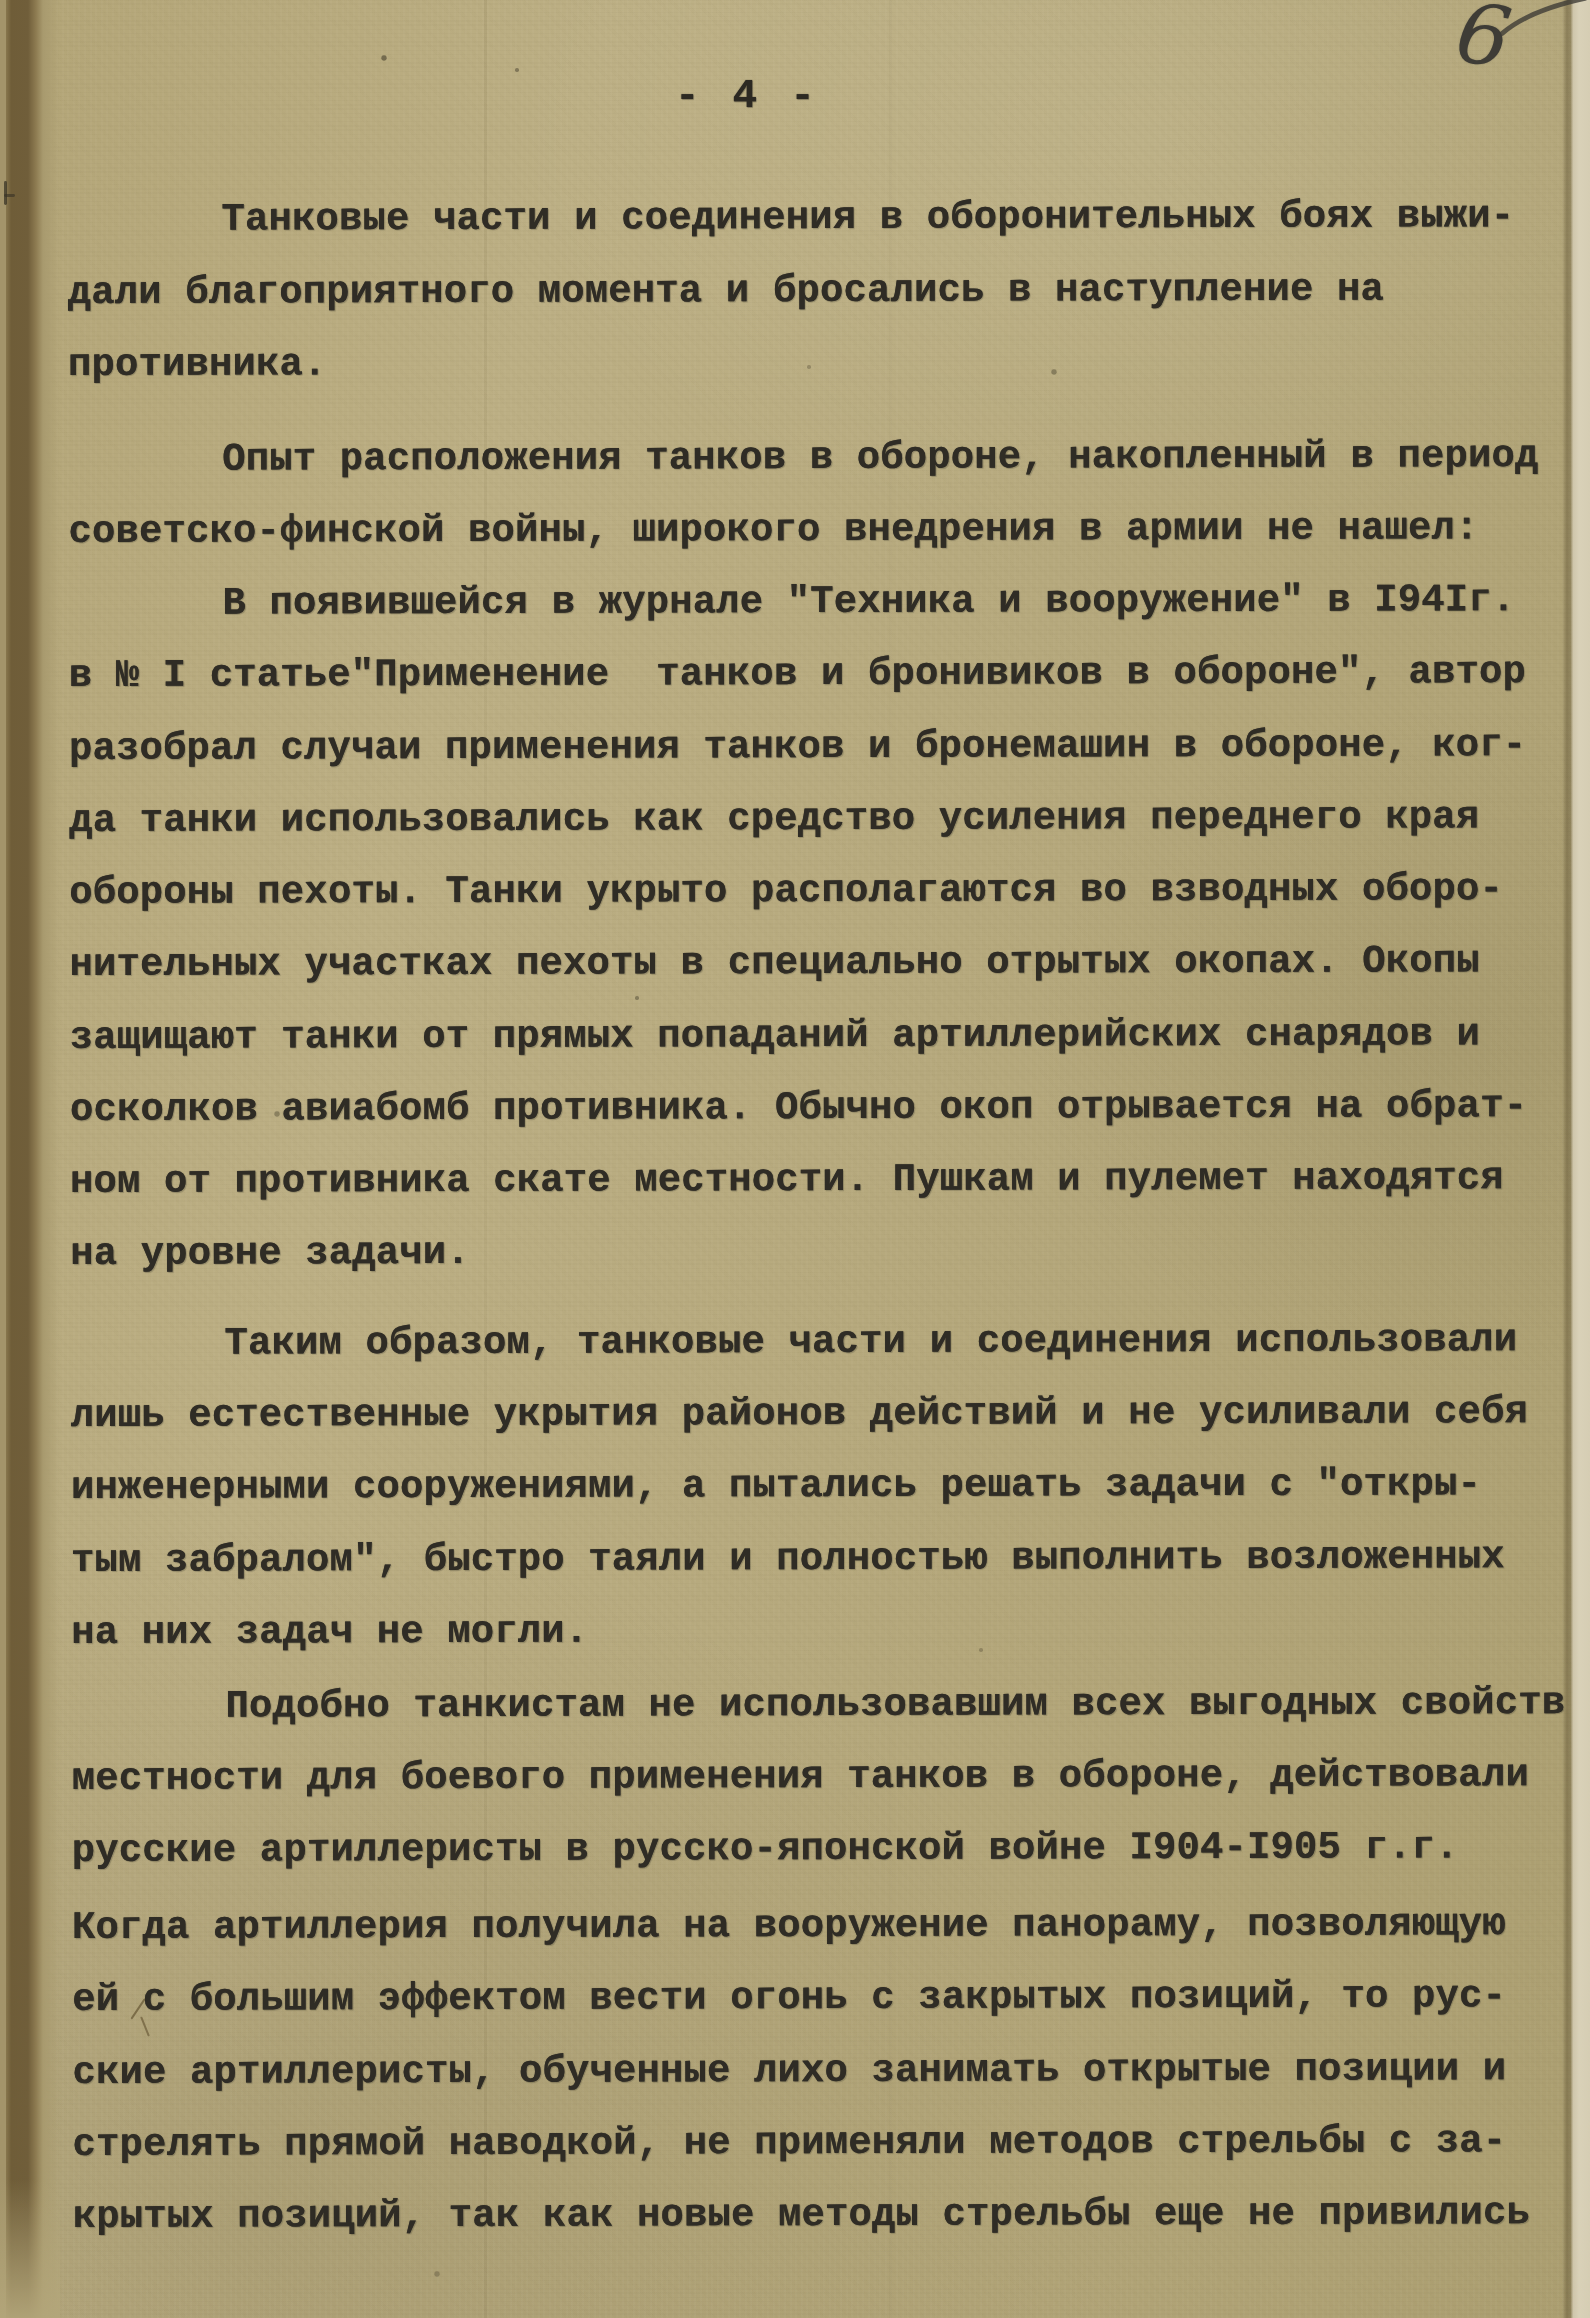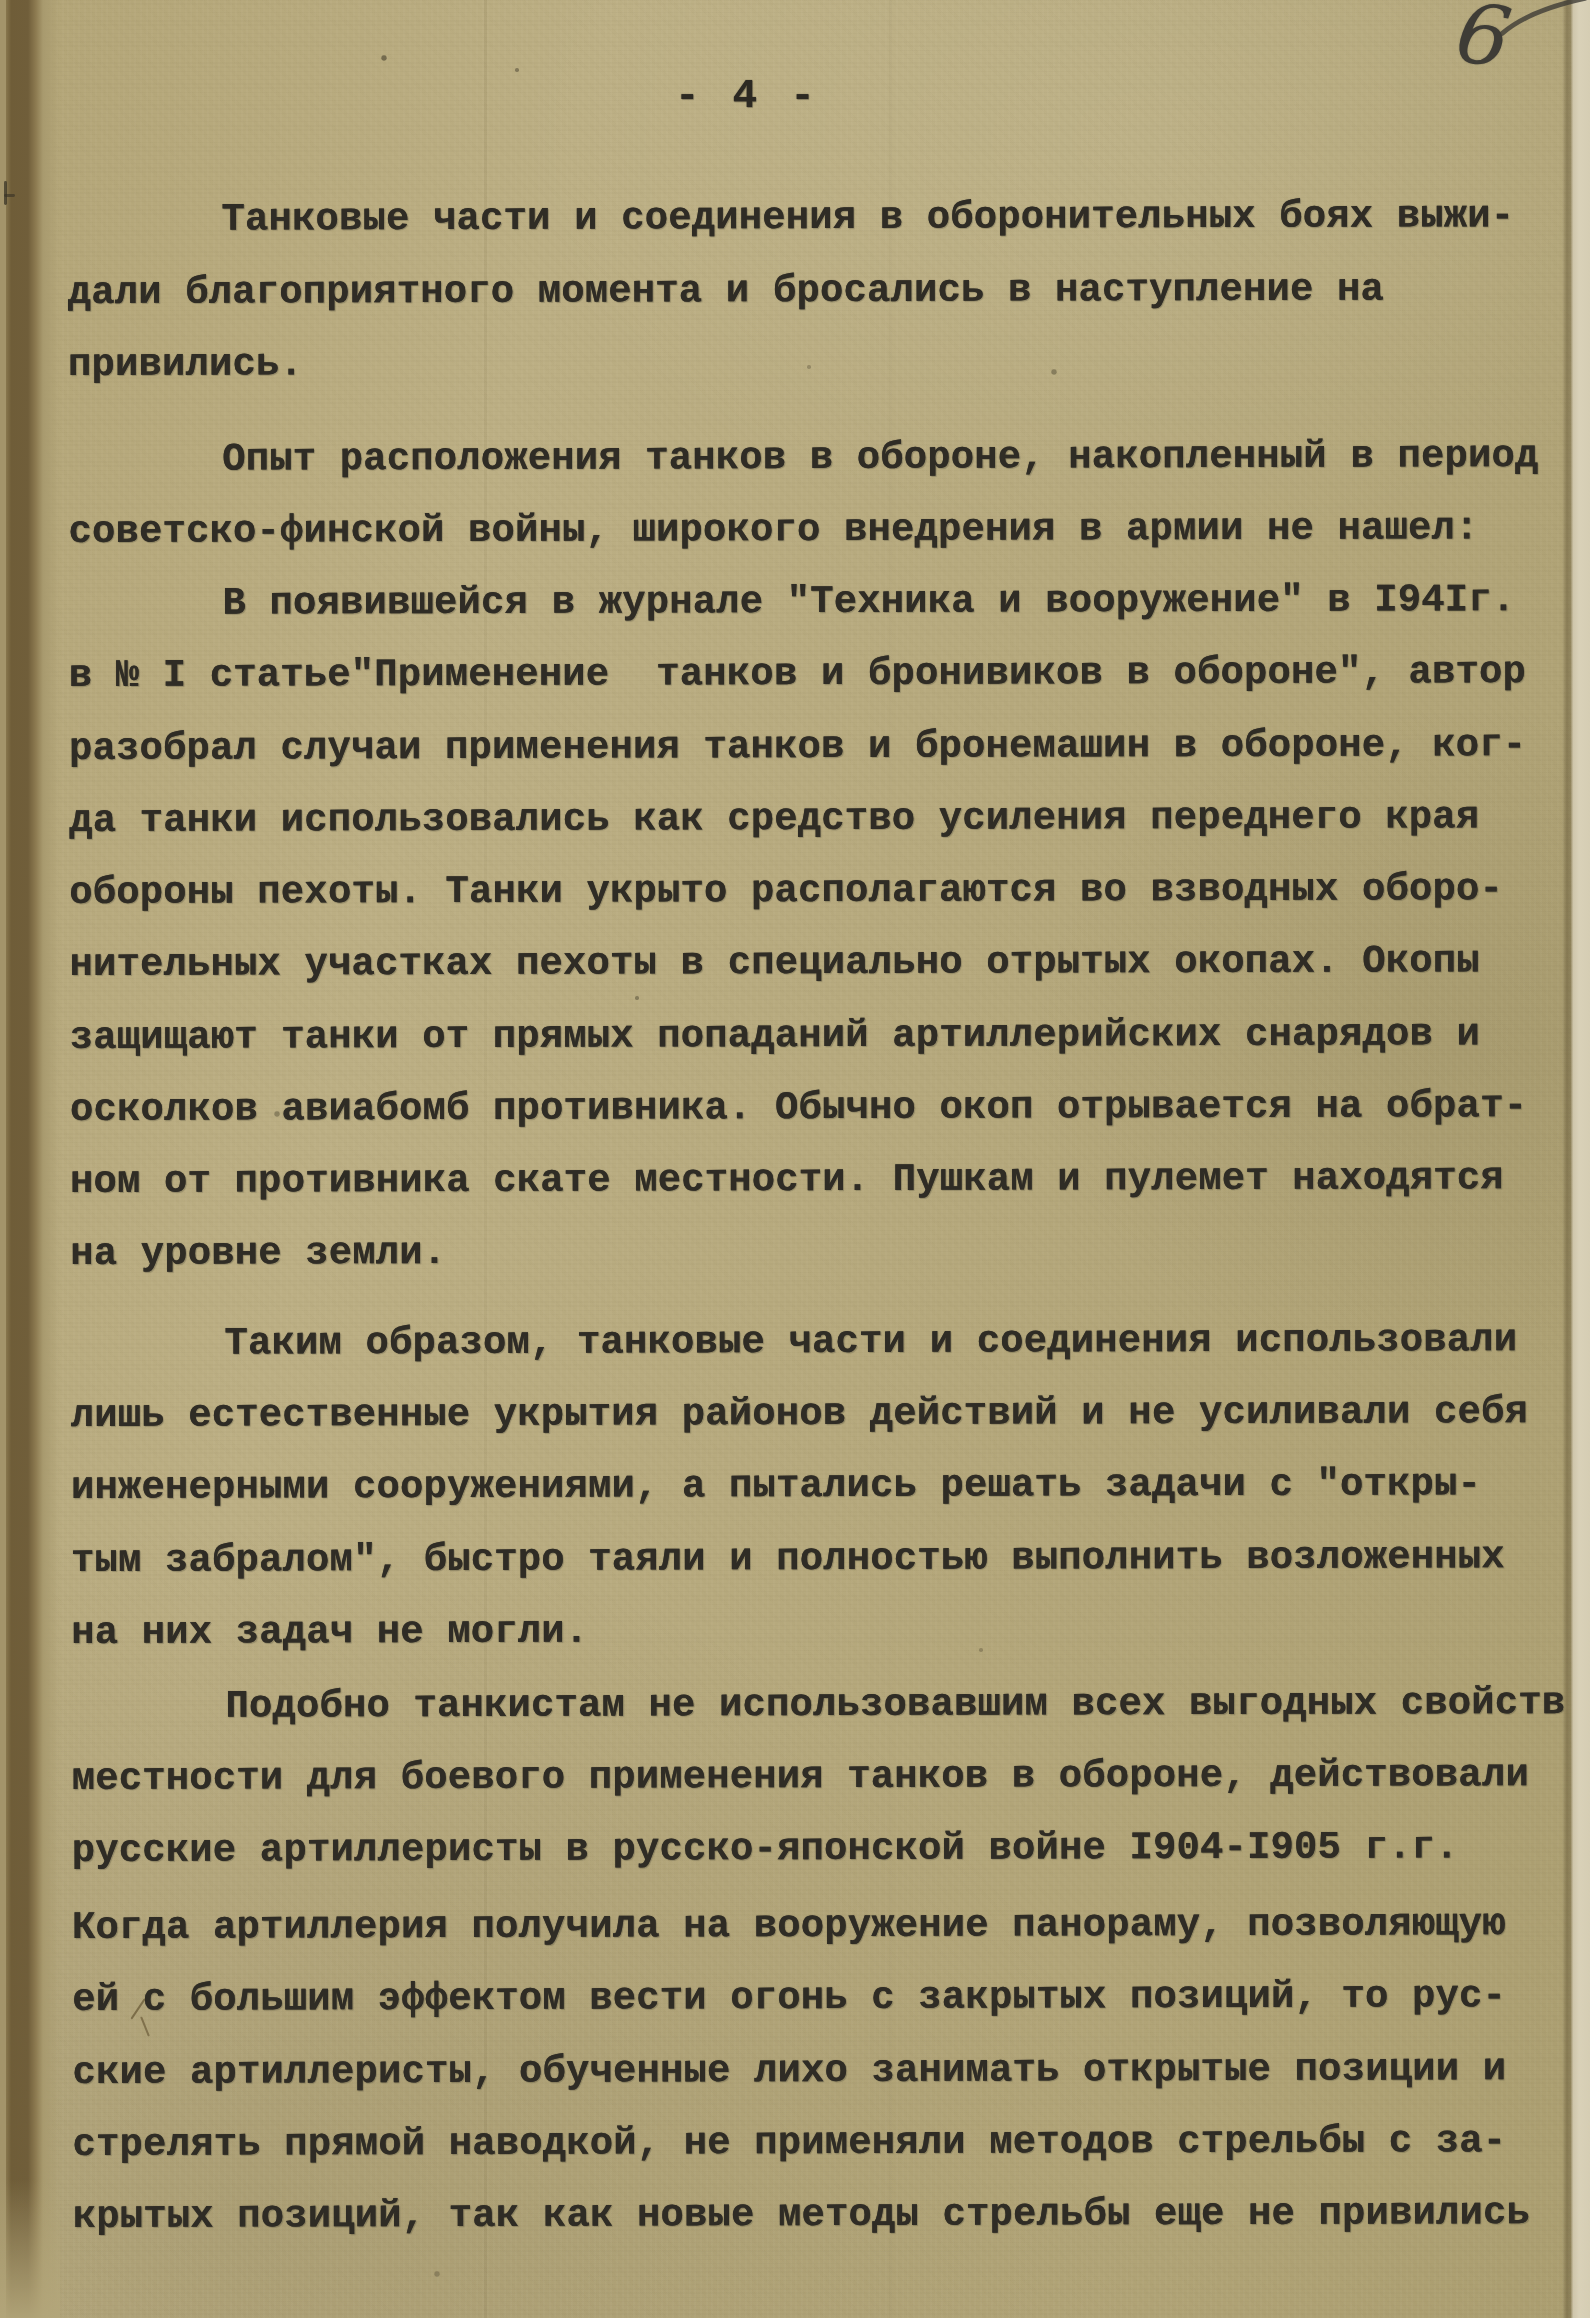--- a/index.html
+++ b/index.html
@@ -99,33 +99,33 @@
   <div class="page-num">- 4 -</div>
 
   <div class="hand-six">6</div>
   <svg class="hand-tail" width="91" height="42" viewBox="0 0 130 60">
     <path d="M 6 52 C 36 26, 78 12, 124 2" fill="none" stroke="#3e3c36" stroke-width="7" stroke-linecap="round" opacity="0.8"></path>
   </svg>
 
   <div class="typed-layer">
       <div class="typed" style="left: 224px; top: 198px;">Танковые части и соединения в оборонительных боях выжи-</div>
       <div class="typed" style="left: 70px; top: 271px;">дали благоприятного момента и бросались в наступление на</div>
-      <div class="typed" style="left: 70px; top: 343px;">привились.</div>
+      <div class="typed" style="left: 70px; top: 343px;">противника.</div>
       <div class="typed" style="left: 224px; top: 438px;">Опыт расположения танков в обороне, накопленный в период</div>
       <div class="typed" style="left: 70px; top: 510px;">советско-финской войны, широкого внедрения в армии не нашел:</div>
       <div class="typed" style="left: 224px; top: 582px;">В появившейся в журнале "Техника и вооружение" в I94Iг.</div>
       <div class="typed" style="left: 70px; top: 654px;">в № I статье"Применение  танков и бронивиков в обороне", автор</div>
       <div class="typed" style="left: 70px; top: 727px;">разобрал случаи применения танков и бронемашин в обороне, ког-</div>
       <div class="typed" style="left: 70px; top: 799px;">да танки использовались как средство усиления переднего края</div>
       <div class="typed" style="left: 70px; top: 871px;">обороны пехоты. Танки укрыто располагаются во взводных оборо-</div>
       <div class="typed" style="left: 70px; top: 943px;">нительных участках пехоты в специально отрытых окопах. Окопы</div>
       <div class="typed" style="left: 70px; top: 1016px;">защищают танки от прямых попаданий артиллерийских снарядов и</div>
       <div class="typed" style="left: 70px; top: 1088px;">осколков авиабомб противника. Обычно окоп отрывается на обрат-</div>
       <div class="typed" style="left: 70px; top: 1160px;">ном от противника скате местности. Пушкам и пулемет находятся</div>
-      <div class="typed" style="left: 70px; top: 1232px;">на уровне земли.</div>
+      <div class="typed" style="left: 70px; top: 1232px;">на уровне задачи.</div>
       <div class="typed" style="left: 224px; top: 1322px;">Таким образом, танковые части и соединения использовали</div>
       <div class="typed" style="left: 70px; top: 1394px;">лишь естественные укрытия районов действий и не усиливали себя</div>
       <div class="typed" style="left: 70px; top: 1466px;">инженерными сооружениями, а пытались решать задачи с "откры-</div>
       <div class="typed" style="left: 70px; top: 1539px;">тым забралом", быстро таяли и полностью выполнить возложенных</div>
       <div class="typed" style="left: 70px; top: 1611px;">на них задач не могли.</div>
       <div class="typed" style="left: 224px; top: 1685px;">Подобно танкистам не использовавшим всех выгодных свойств</div>
       <div class="typed" style="left: 70px; top: 1757px;">местности для боевого применения танков в обороне, действовали</div>
       <div class="typed" style="left: 70px; top: 1829px;">русские артиллеристы в русско-японской войне I904-I905 г.г.</div>
       <div class="typed" style="left: 70px; top: 1906px;">Когда артиллерия получила на вооружение панораму, позволяющую</div>
       <div class="typed" style="left: 70px; top: 1978px;">ей с большим эффектом вести огонь с закрытых позиций, то рус-</div>

